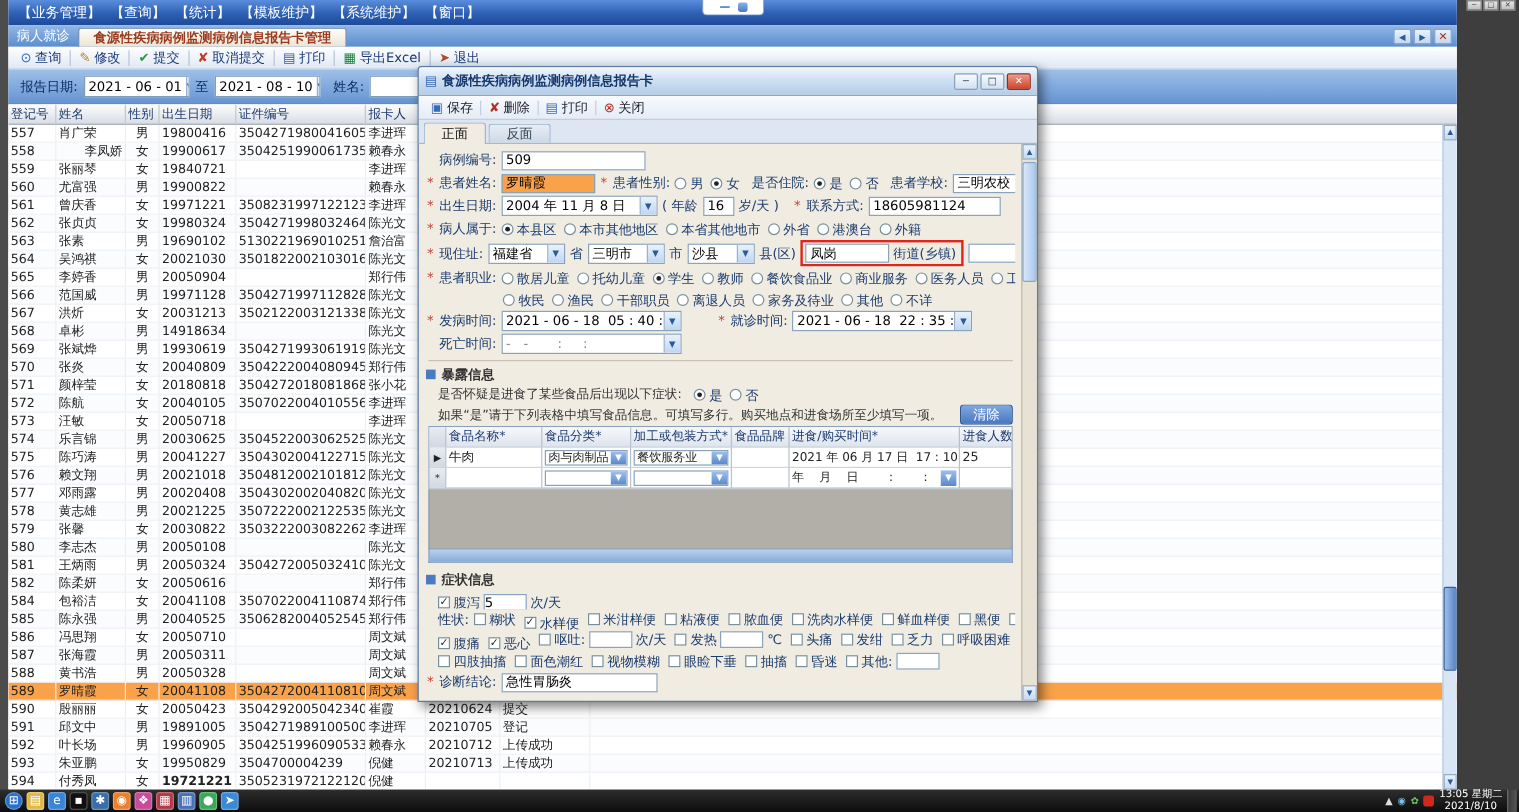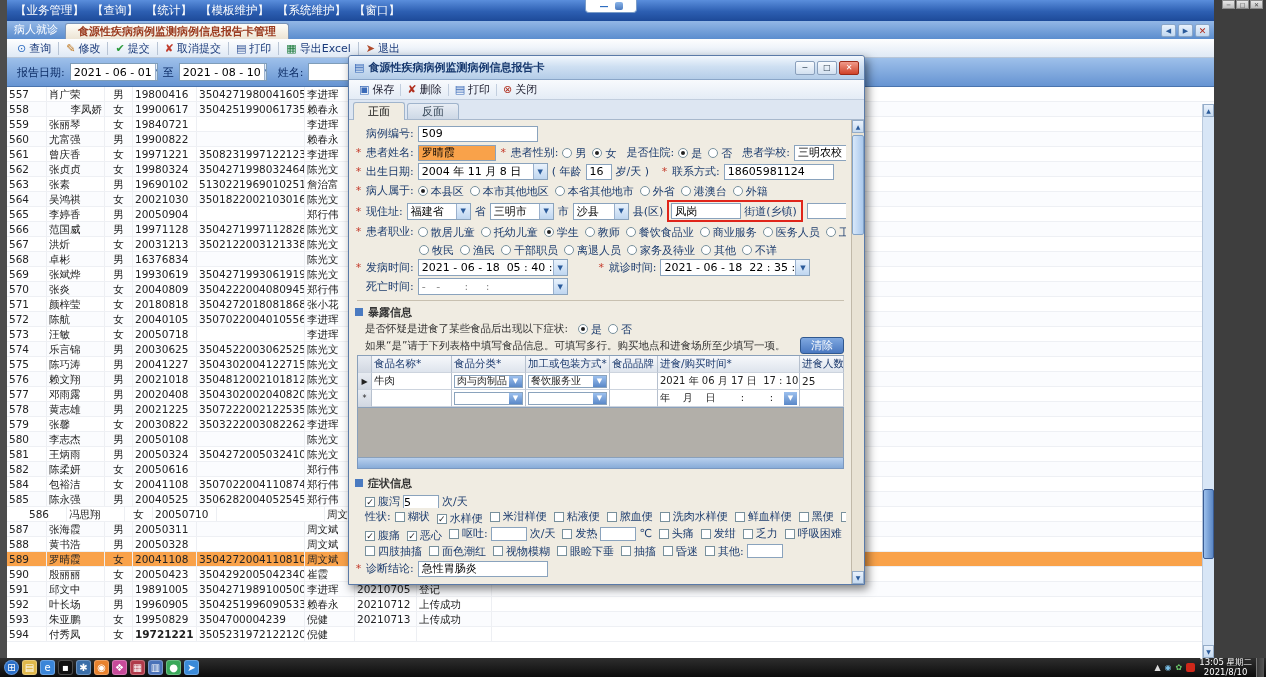--- a/index.html
+++ b/index.html
@@ -242,20 +242,31 @@
       <span class="val" style="flex:1"></span>
     </span>
     <span class="flabel" style="margin-left:22px">状态:</span>
     <span class="fld" style="width:64px">
       <span class="val" style="flex:1">全部</span>
       <span class="dd">▼</span>
     </span>
   </div>
 
   <div class="grid">
+    <div class="grid-header">
+        <span class="gh-cell" style="width: 40px;">登记号</span>
+        <span class="gh-cell" style="width: 58px;">姓名</span>
+        <span class="gh-cell" style="width: 28px;">性别</span>
+        <span class="gh-cell" style="width: 64px;">出生日期</span>
+        <span class="gh-cell" style="width: 108px;">证件编号</span>
+        <span class="gh-cell" style="width: 50px;">报卡人</span>
+        <span class="gh-cell" style="width: 62px;">报告日期</span>
+        <span class="gh-cell" style="width: 75px;">状态</span>
+        <span class="gh-cell gh-fill"></span>
+      </div>
     <div class="grid-body">
         <div class="g-row">
           <span class="g-cell" style="width: 40px;">557</span>
           <span class="g-cell" style="width: 58px;">肖广荣</span>
           <span class="g-cell c" style="width: 28px;">男</span>
           <span class="g-cell" style="width: 64px;">19800416</span>
           <span class="g-cell" style="width: 108px;">350427198004160514</span>
           <span class="g-cell" style="width: 50px;">李进珲</span>
           <span class="g-cell" style="width: 62px;"></span>
           <span class="g-cell" style="width: 75px;"></span>
@@ -368,21 +379,21 @@
           <span class="g-cell" style="width: 108px;">350212200312133852</span>
           <span class="g-cell" style="width: 50px;">陈光文</span>
           <span class="g-cell" style="width: 62px;"></span>
           <span class="g-cell" style="width: 75px;"></span>
           <span class="g-cell g-fill"></span>
         </div>
         <div class="g-row">
           <span class="g-cell" style="width: 40px;">568</span>
           <span class="g-cell" style="width: 58px;">卓彬</span>
           <span class="g-cell c" style="width: 28px;">男</span>
-          <span class="g-cell" style="width: 64px;">16376834</span>
+          <span class="g-cell" style="width: 64px;">14918634</span>
           <span class="g-cell" style="width: 108px;"></span>
           <span class="g-cell" style="width: 50px;">陈光文</span>
           <span class="g-cell" style="width: 62px;"></span>
           <span class="g-cell" style="width: 75px;"></span>
           <span class="g-cell g-fill"></span>
         </div>
         <div class="g-row">
           <span class="g-cell" style="width: 40px;">569</span>
           <span class="g-cell" style="width: 58px;">张斌烨</span>
           <span class="g-cell c" style="width: 28px;">男</span>
@@ -552,21 +563,21 @@
           <span class="g-cell" style="width: 58px;">陈永强</span>
           <span class="g-cell c" style="width: 28px;">男</span>
           <span class="g-cell" style="width: 64px;">20040525</span>
           <span class="g-cell" style="width: 108px;">350628200405254531</span>
           <span class="g-cell" style="width: 50px;">郑行伟</span>
           <span class="g-cell" style="width: 62px;"></span>
           <span class="g-cell" style="width: 75px;"></span>
           <span class="g-cell g-fill"></span>
         </div>
         <div class="g-row">
-          <span class="g-cell" style="width: 40px; margin-left: 20px;">586</span>
+          <span class="g-cell" style="width: 40px;">586</span>
           <span class="g-cell" style="width: 58px;">冯思翔</span>
           <span class="g-cell c" style="width: 28px;">女</span>
           <span class="g-cell" style="width: 64px;">20050710</span>
           <span class="g-cell" style="width: 108px;"></span>
           <span class="g-cell" style="width: 50px;">周文斌</span>
           <span class="g-cell" style="width: 62px;"></span>
           <span class="g-cell" style="width: 75px;"></span>
           <span class="g-cell g-fill"></span>
         </div>
         <div class="g-row">

